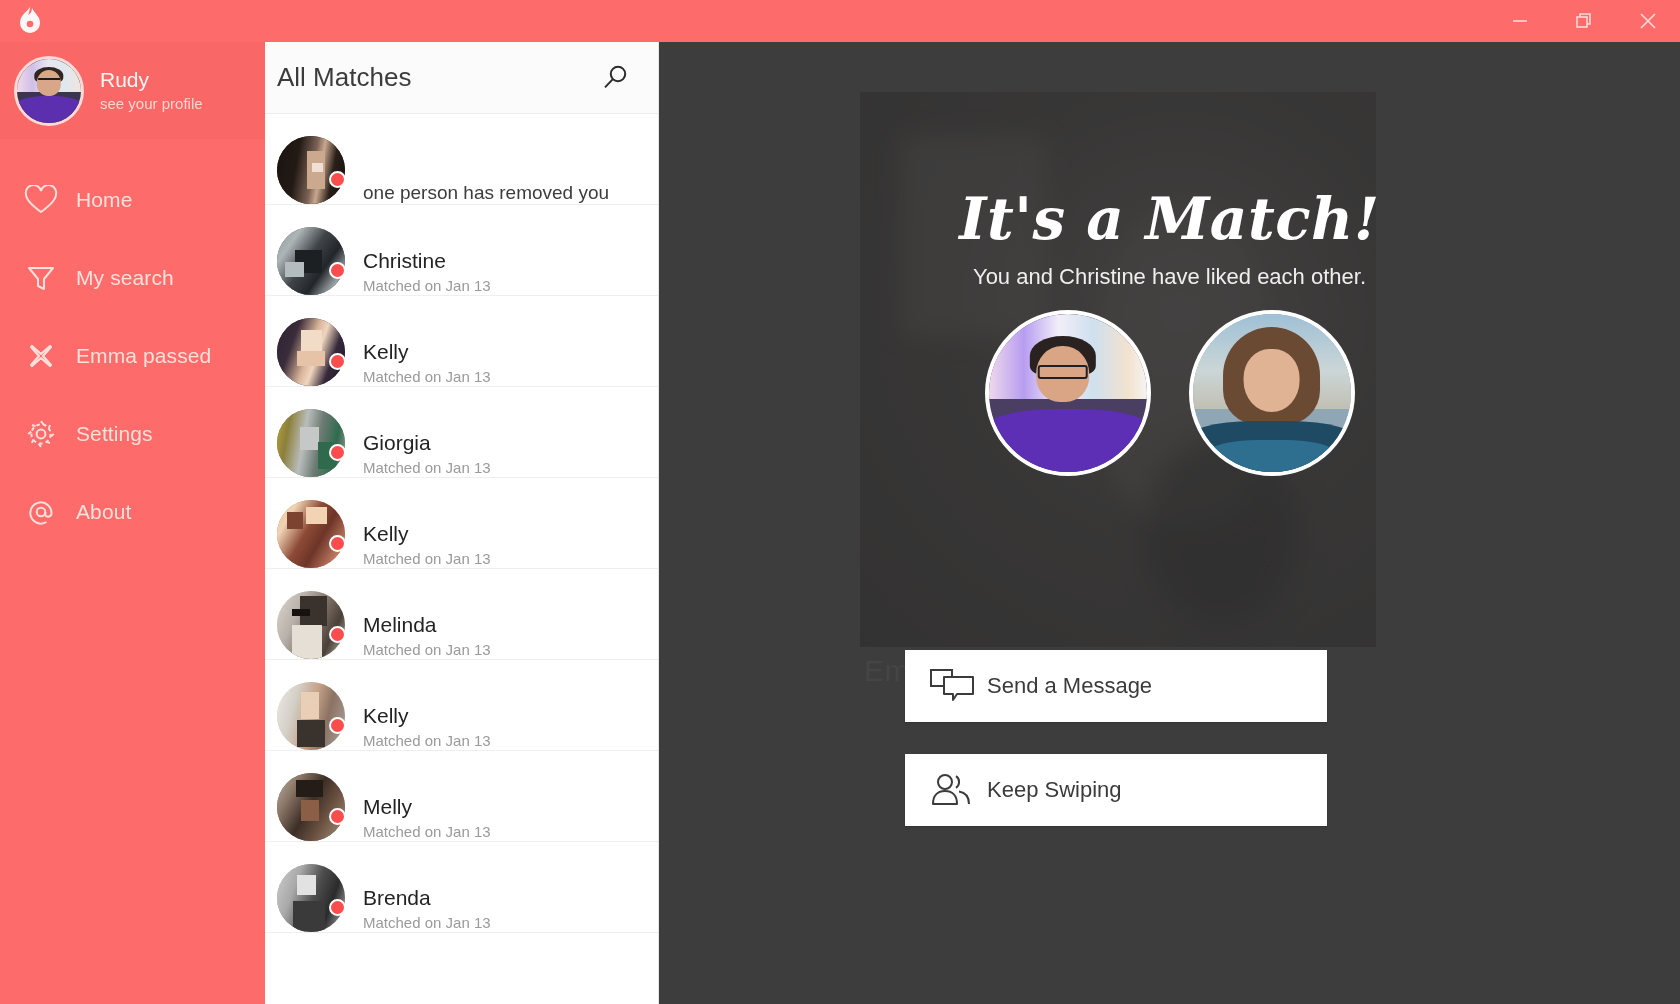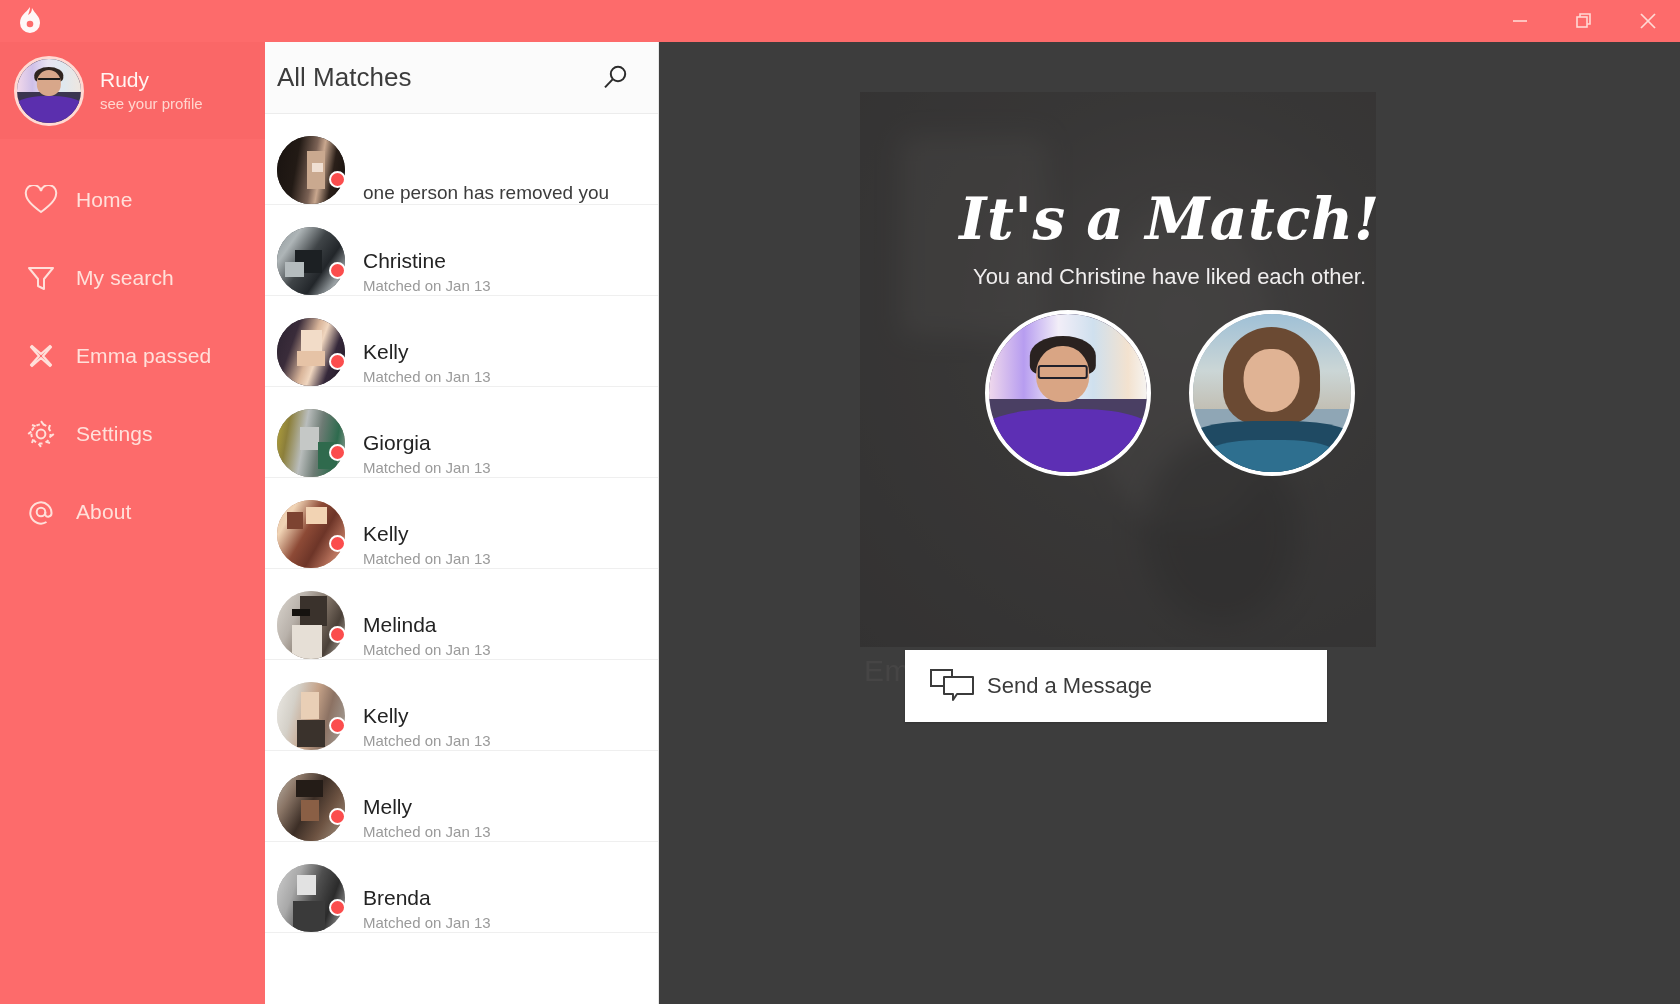--- a/index.html
+++ b/index.html
@@ -514,18 +514,31 @@
         <div class="action-btn msg">
           <span class="action-icon">
             <svg width="46" height="38" viewBox="0 0 46 38">
               <rect x="2" y="3" width="21" height="16" fill="none" stroke="#3b3b3b" stroke-width="2"></rect>
               <path d="M15 10 H44 V27 H28 L24 33 V27 H15 Z" fill="#ffffff" stroke="#3b3b3b" stroke-width="2" stroke-linejoin="round"></path>
             </svg>
           </span>
           <span class="action-label">Send a Message</span>
         </div>
 
+        <div class="action-btn swipe">
+          <span class="action-icon">
+            <svg width="46" height="38" viewBox="0 0 46 38">
+              <g fill="none" stroke="#3b3b3b" stroke-width="2" stroke-linejoin="round">
+                <circle cx="16" cy="11" r="7"></circle>
+                <path d="M4 33 C4 24 9 20 16 20 C23 20 28 24 28 33 Z"></path>
+                <path d="M27 5.2 A7 7 0 0 1 27 16.8"></path>
+                <path d="M30 20.6 C36 21.6 40 25.6 40 33"></path>
+              </g>
+            </svg>
+          </span>
+          <span class="action-label">Keep Swiping</span>
+        </div>
 
       </div>
     </div>
 
   </div>
 </div>
 
 </body></html>

